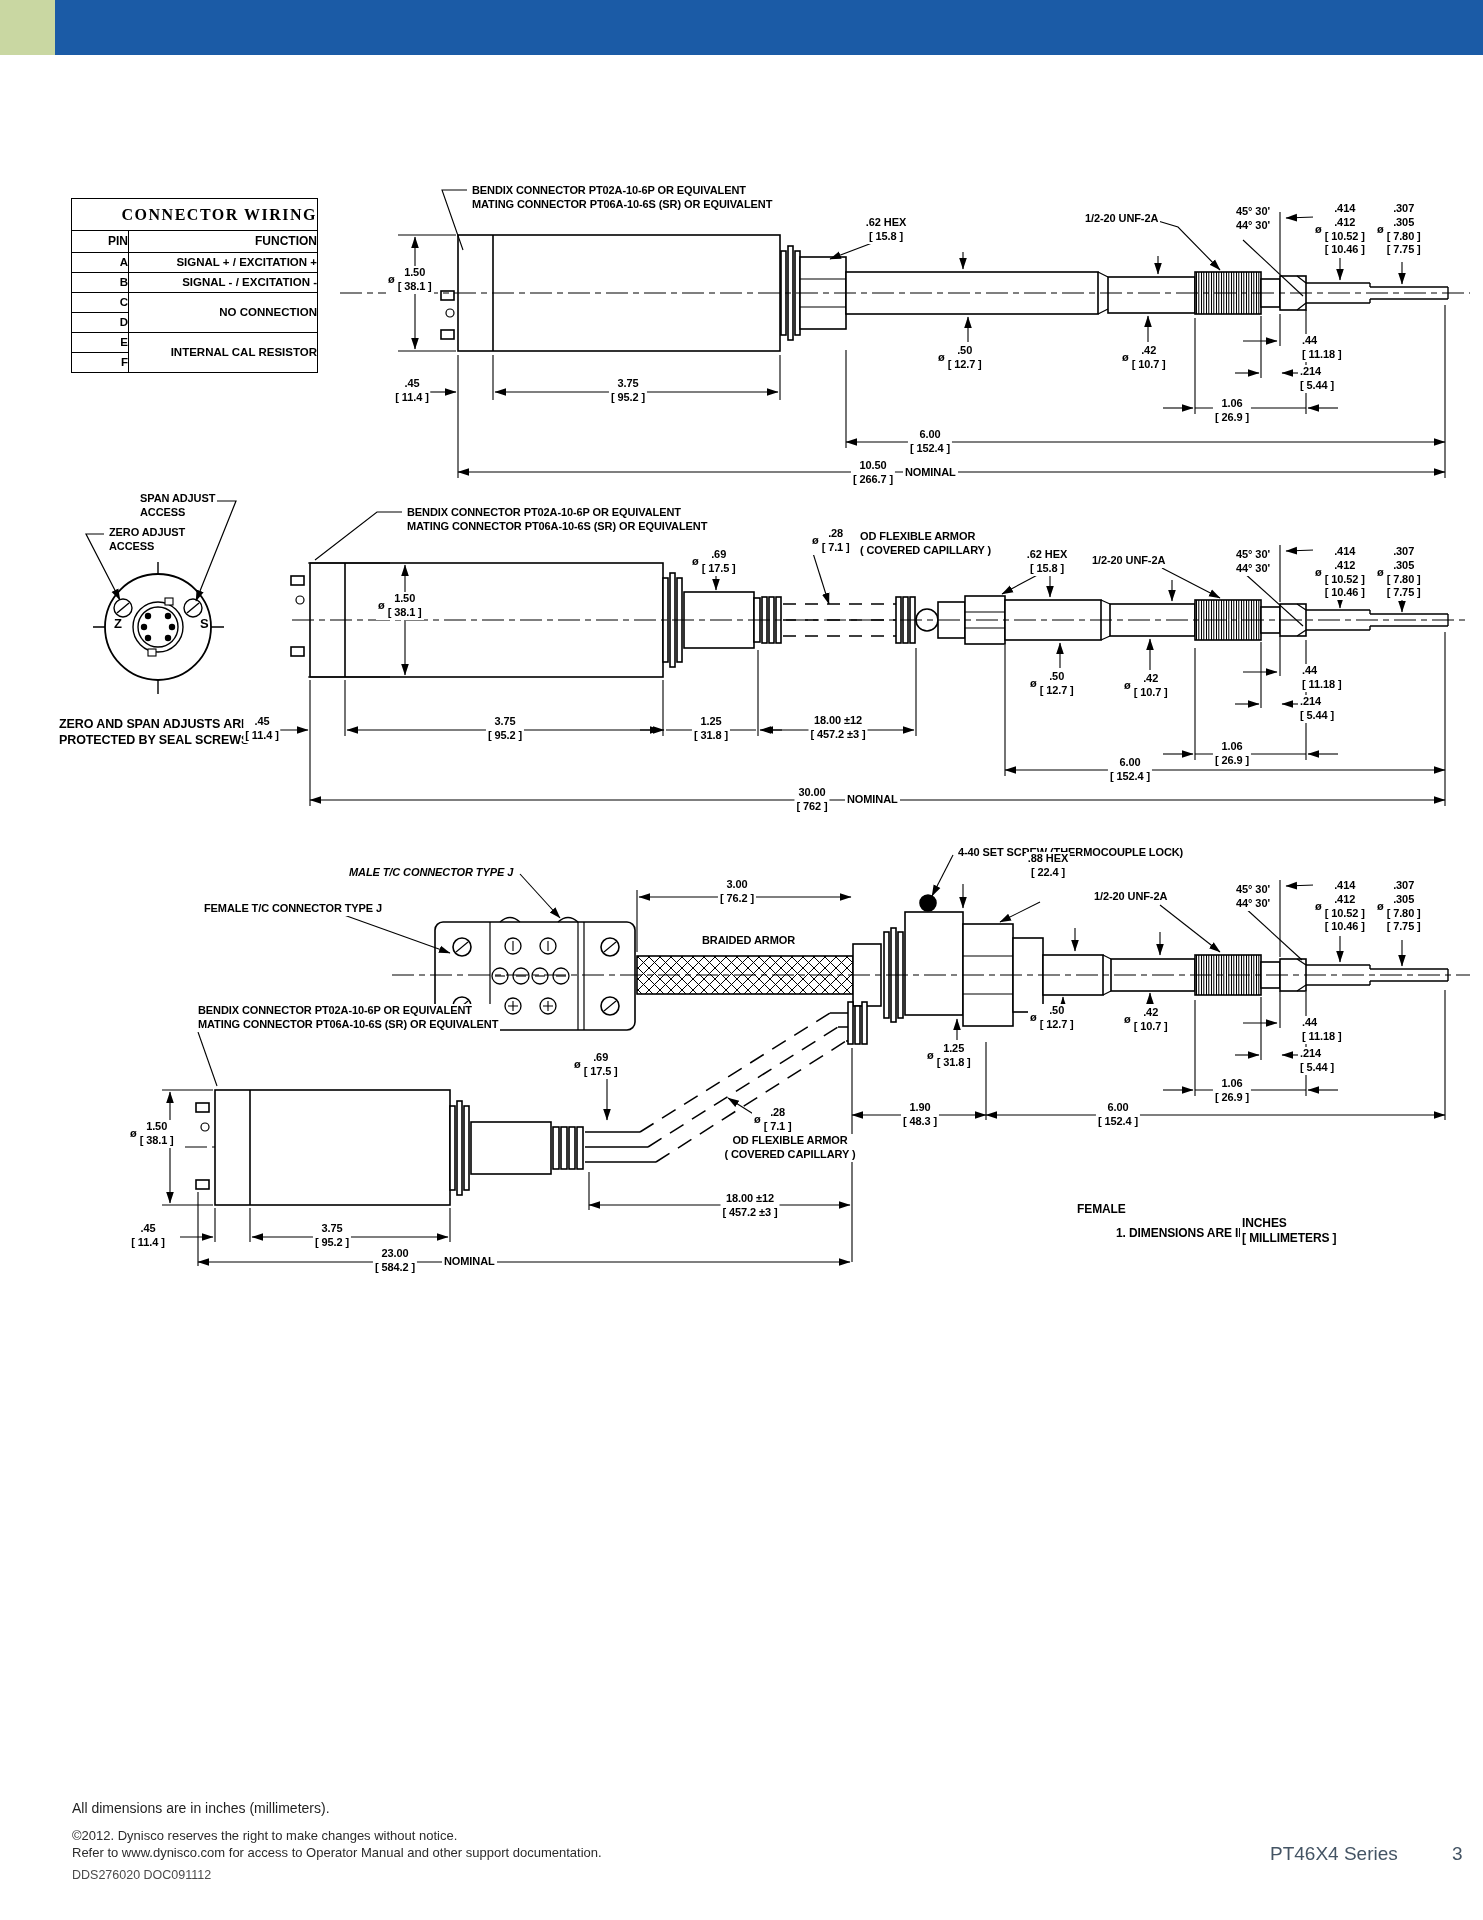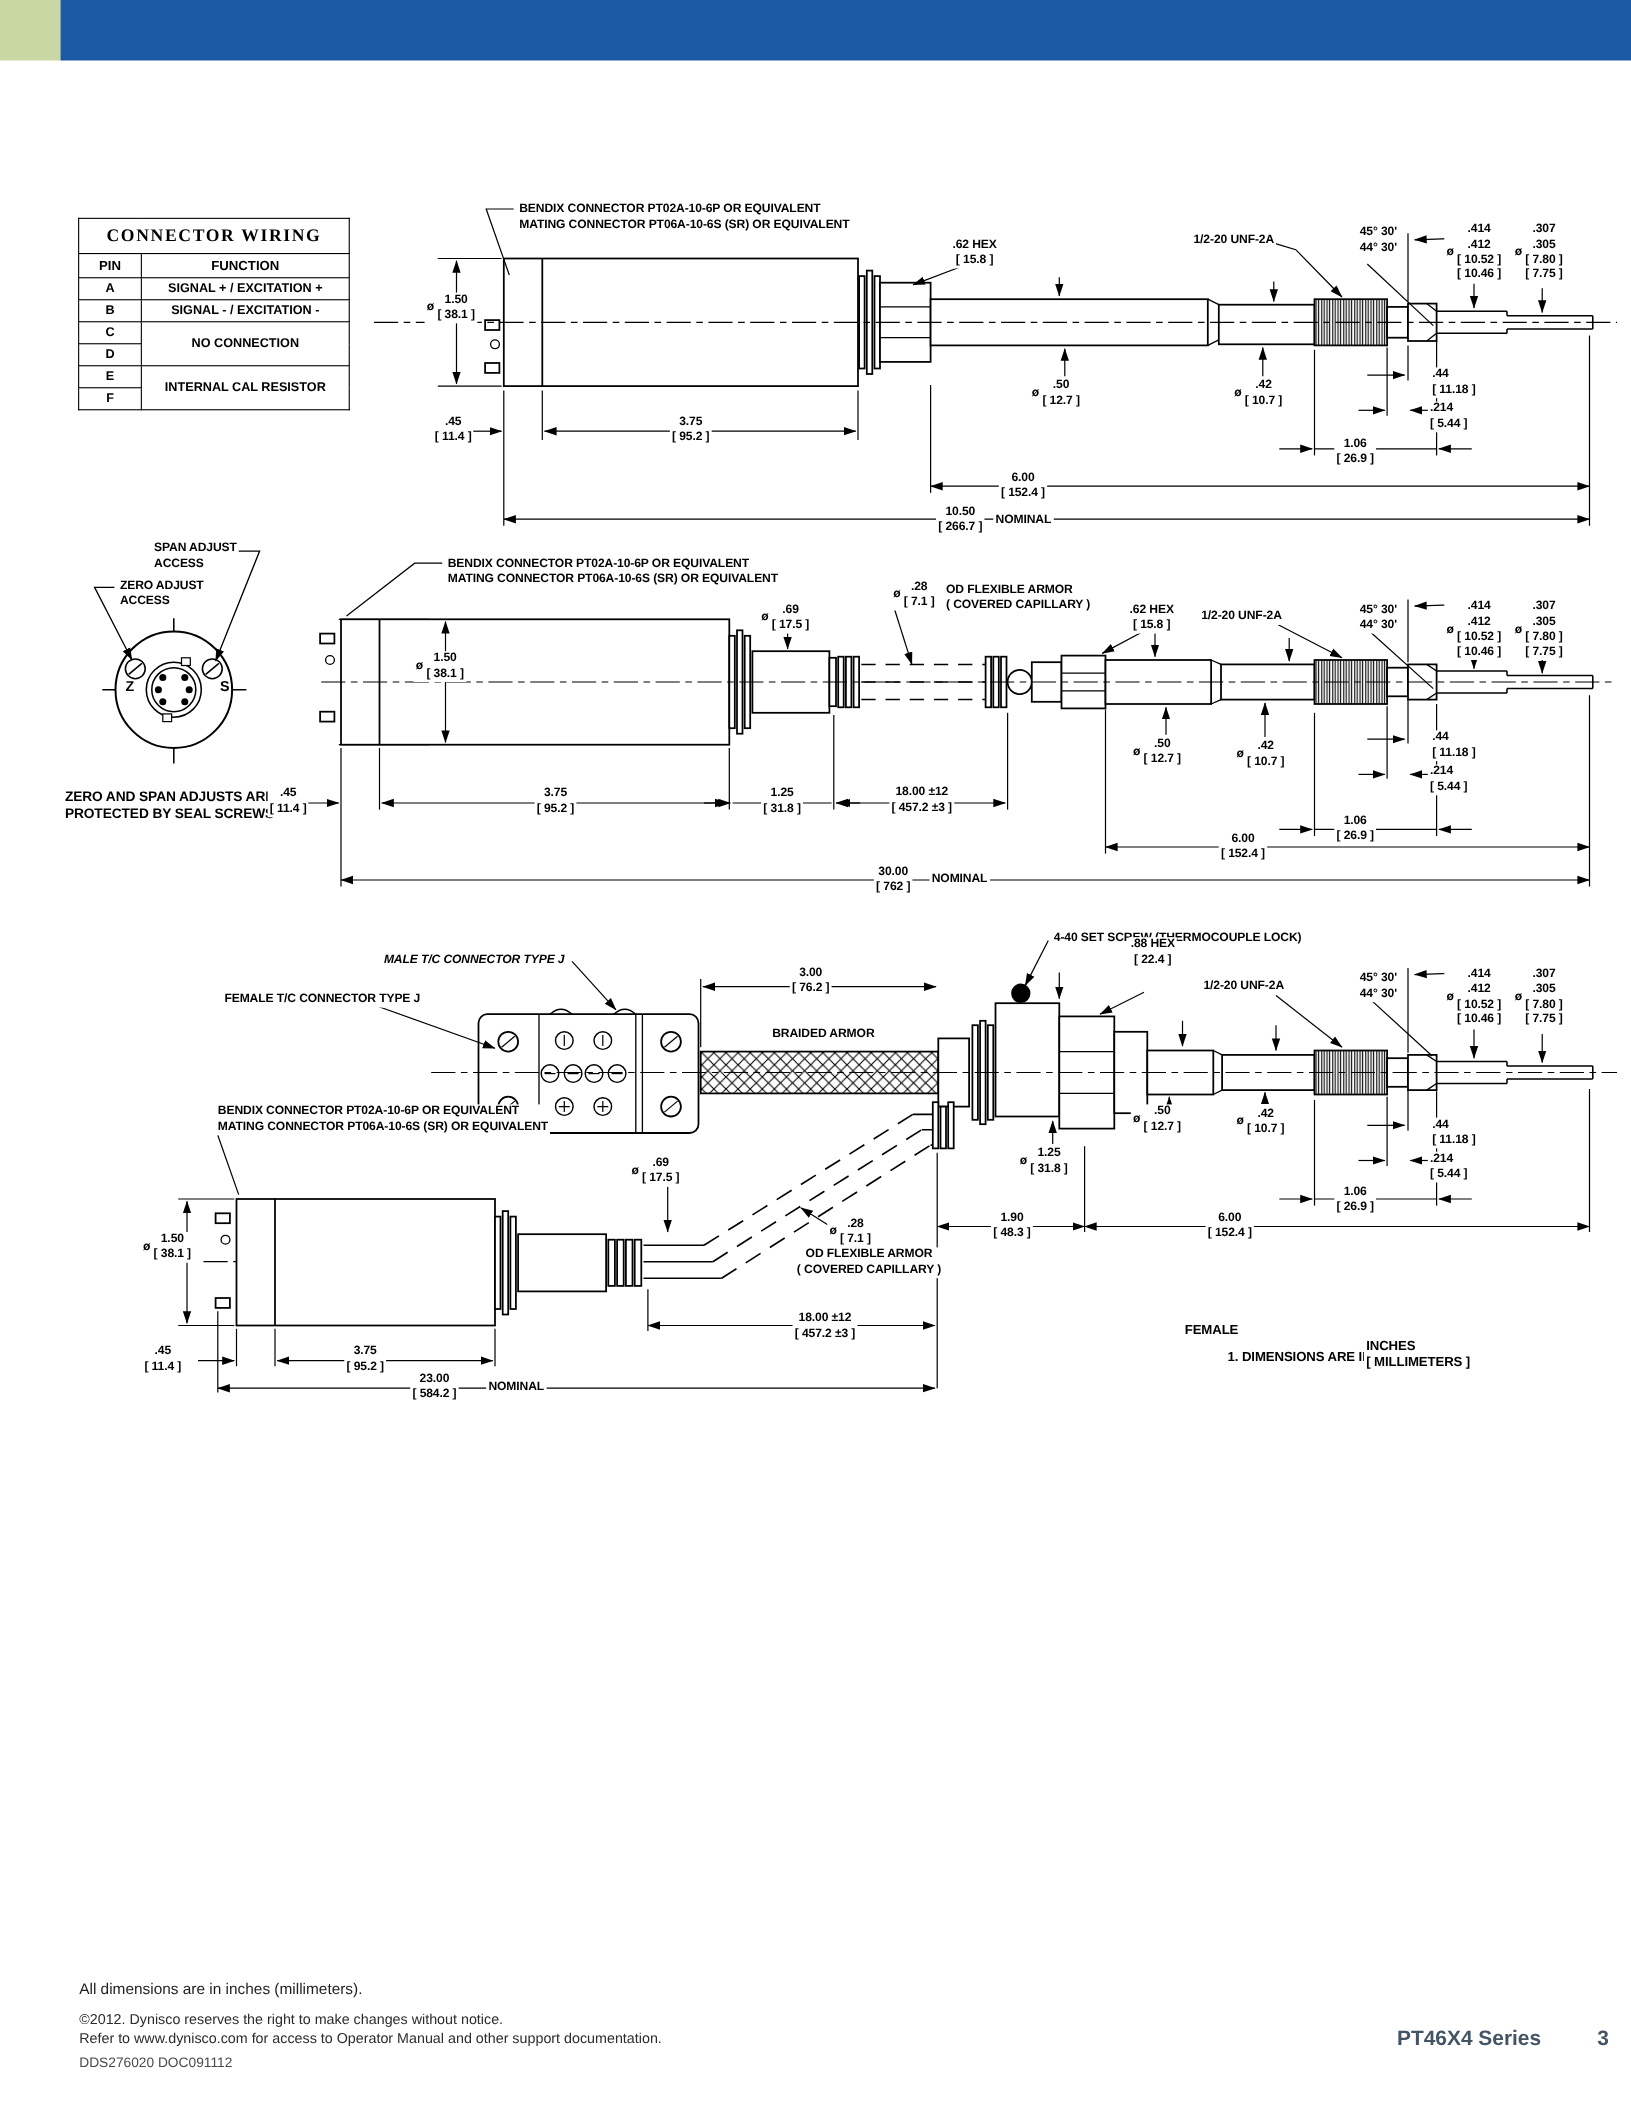--- a/index.html
+++ b/index.html
@@ -5,21 +5,21 @@
   html,body{margin:0;padding:0;background:#fff;}
   #page{position:relative;width:1483px;height:1920px;background:#fff;overflow:hidden;
         font-family:"Liberation Sans",sans-serif;}
   
   .accent{position:absolute;left:0;top:0;width:55px;height:55px;}
   .bar{position:absolute;left:55px;top:0;width:1428px;height:55px;}
   
   #art{position:absolute;left:0;top:0;}
   
   #wiring{position:absolute;left:71px;top:198px;width:247px;border-collapse:collapse;}
-  #wiring td{border:1.6px solid #000;text-align:center;font-weight:bold;font-size:11.5px;
+  #wiring td{border:1.6px solid #000;text-align:right;font-weight:bold;font-size:11.5px;
              color:#000;padding:0;line-height:1.1;}
   #wiring tr.title td{font-family:"Liberation Serif",serif;font-weight:bold;font-size:16px;
              letter-spacing:1.5px;height:31px;}
   #wiring tr.hdr td{height:21px;font-size:12px;}
   #wiring td.pin{width:56px;}
   #wiring tr.r td{height:19px;}
   
   .lb{position:absolute;font-weight:bold;font-size:11px;line-height:1.25;letter-spacing:-0.1px;
       white-space:pre-line;color:#000;background:#fff;padding:0 2px;}
   .c{transform:translateX(-50%);text-align:center;}
@@ -27,21 +27,21 @@
   .dl{display:flex;align-items:center;gap:3px;background:#fff;}
   .dl .st{white-space:pre-line;text-align:center;}
   .dl .ds{font-size:11px;}
   .cap{font-size:12.5px;line-height:1.3;}
   .zs{font-size:13px;background:transparent;padding:0;}
   
   .f1{position:absolute;left:72px;top:1800px;font-size:14px;color:#1f1f1f;font-weight:400;background:transparent;}
   .f2{position:absolute;left:72px;top:1828px;font-size:13px;color:#2b2b2b;font-weight:400;background:transparent;}
   .f3{position:absolute;left:72px;top:1845px;font-size:13px;color:#2b2b2b;font-weight:400;background:transparent;}
   .fdoc{position:absolute;left:72px;top:1868px;font-size:12.5px;color:#4a4a4a;font-weight:400;background:transparent;}
-  .fbrand{position:absolute;top:1843px;font-size:19px;color:#445464;font-weight:700;background:transparent;}
+  .fbrand{position:absolute;top:1843px;font-size:19px;color:#445464;font-weight:400;background:transparent;}
 </style>
 </head>
 <body>
 
 <div id="page">
 
   <div class="accent" style="background: rgb(201, 215, 162);"></div>
   <div class="bar" style="background: rgb(27, 91, 166);"></div>
 
   <svg id="art" width="1483" height="1920" viewBox="0 0 1483 1920">

